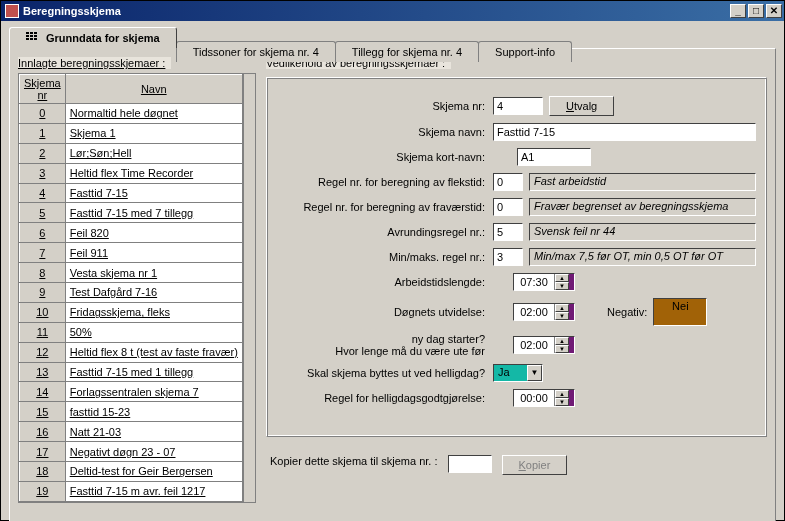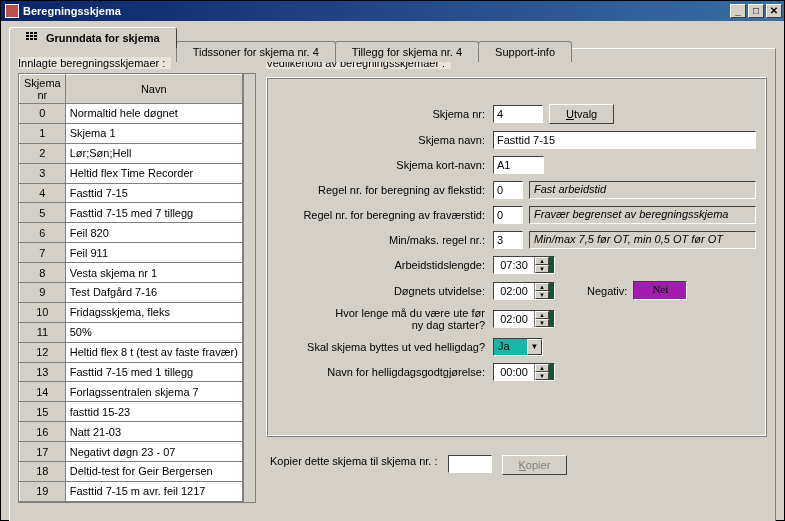--- a/index.html
+++ b/index.html
@@ -95,21 +95,21 @@
     border: 1px solid #808080;
     border-top: 1px solid #fff;
     border-left: 1px solid #fff;
     height: 478px;
     background: #d4d0c8;
     padding: 8px;
     display: flex;
     gap: 10px;
   }
   
-  .left { width: 238px; display:flex; flex-direction:column; }
+  .left { width: 238px; display:flex; flex-direction:column;text-decoration:underline; }
   .section-label { margin-bottom: 4px; padding-right: 40px; }
   .section-label span { background:#e8e4dc; padding:0 6px 0 0; }
   .grid {
     border: 1px solid #808080;
     background:#fff;
     height: 430px;
     display:flex;
     overflow:hidden;
   }
   .grid-table { flex:1; border-collapse: collapse; width:100%;border-radius:10px; }
@@ -144,21 +144,21 @@
     border-left:1px solid #808080;
     display:flex; flex-direction:column;
   }
   
   .right { flex:1; display:flex; flex-direction:column; }
   .fieldset {
     border:1px solid #808080;
     border-top-color:#fff;
     border-left-color:#fff;
     box-shadow: inset 1px 1px 0 #808080, inset -1px -1px 0 #fff;
-    padding: 26px 10px 10px 10px;
+    padding: 18px 10px 10px 10px;
     margin-top:4px;
     height: 360px;
   }
   .formrow {
     display:flex;
     align-items:center;
     margin-bottom:7px;
     gap:6px;
   }
   .formrow .lbl {
@@ -205,23 +205,24 @@
     cursor:default;
   }
   .btn.disabled { color:#808080; }
   .spinner {
     display:flex;
     border:1px solid #808080;
     border-top-color:#404040;
     border-left-color:#404040;
     border-right-color:#fff;
     border-bottom-color:#fff;
-    background:#14532d;
+    background:#701a75;
     height:18px;
     width:62px;
+    margin-left:20px;
   }
   .spinner input {
     border:none; width:40px;
     font-family:inherit; font-size:11px;
     text-align:center;
     padding:0;
   }
   .spinner .spbtns {
     width:15px;
     display:flex; flex-direction:column;
@@ -259,26 +260,25 @@
     text-align:center;
     line-height:14px;
   }
   .negbox {
     display:inline-block;
     border:1px solid #808080;
     border-top-color:#404040;
     border-left-color:#404040;
     border-right-color:#fff;
     border-bottom-color:#fff;
-    background:#a21caf;
-    height:19px;
+    background:#a16207;
+    height:28px;
     width:54px;
     text-align:center;
     padding:1px 0;
-    font-family:Liberation Serif, serif;
   }
   .copyrow {
     display:flex;
     gap:10px;
     margin-top:18px;
     padding-left:4px;
   }
   .underline { text-decoration: underline; }
 </style>
 </head>
@@ -450,35 +450,40 @@
           <button class="btn"><span class="underline">U</span><span>tvalg</span></button>
         </div>
 
         <div class="formrow">
           <div class="lbl">Skjema navn:</div>
           <input class="txt" style="flex: 1 1 0%;" value="Fasttid 7-15">
         </div>
 
         <div class="formrow">
           <div class="lbl">Skjema kort-navn:</div>
-          <input class="txt" style="width: 51px;" value="A1">
+          <input class="txt" style="width: 74px; margin-left: 24px;" value="A1">
         </div>
 
         <div class="formrow">
           <div class="lbl">Regel nr. for beregning av flekstid:</div>
           <input class="txt" style="width: 30px;" value="0">
           <div class="readonly">Fast arbeidstid</div>
         </div>
 
         <div class="formrow">
           <div class="lbl">Regel nr. for beregning av fraværstid:</div>
           <input class="txt" style="width: 30px;" value="0">
           <div class="readonly">Fravær begrenset av beregningsskjema</div>
         </div>
 
+        <div class="formrow">
+          <div class="lbl">Avrundingsregel nr.:</div>
+          <input class="txt" style="width: 30px;" value="5">
+          <div class="readonly">Svensk feil nr 44</div>
+        </div>
 
         <div class="formrow">
           <div class="lbl">Min/maks. regel nr.:</div>
           <input class="txt" style="width: 30px;" value="3">
           <div class="readonly">Min/max 7,5 før OT, min 0,5 OT før OT</div>
         </div>
 
         <div class="formrow">
           <div class="lbl">Arbeidstidslengde:</div>
           <div class="spinner">
@@ -499,42 +504,42 @@
                 <div class="spbtn">▼</div>
               </div>
           </div>
           <div style="width:20px"></div>
           <div>Negativ:</div>
           <div class="negbox">Nei</div>
         </div>
 
         <div class="formrow">
           <div class="lbl multi">
+            <div>ny dag starter?</div>
             <div>Hvor lenge må du være ute før</div>
-            <div>ny dag starter?</div>
           </div>
           <div class="spinner">
             <input value="02:00" style="">
             <div class="spbtns">
                 <div class="spbtn">▲</div>
                 <div class="spbtn">▼</div>
               </div>
           </div>
         </div>
 
         <div class="formrow">
           <div class="lbl">Skal skjema byttes ut ved helligdag?</div>
           <div class="combo">
             <div class="cval">Ja</div>
             <div class="cbtn">▼</div>
           </div>
         </div>
 
         <div class="formrow">
-          <div class="lbl">Navn for helligdagsgodtgjørelse:</div>
+          <div class="lbl">Regel for helligdagsgodtgjørelse:</div>
           <div class="spinner">
             <input value="00:00" style="">
             <div class="spbtns">
                 <div class="spbtn">▲</div>
                 <div class="spbtn">▼</div>
               </div>
           </div>
         </div>
 
       </div>

